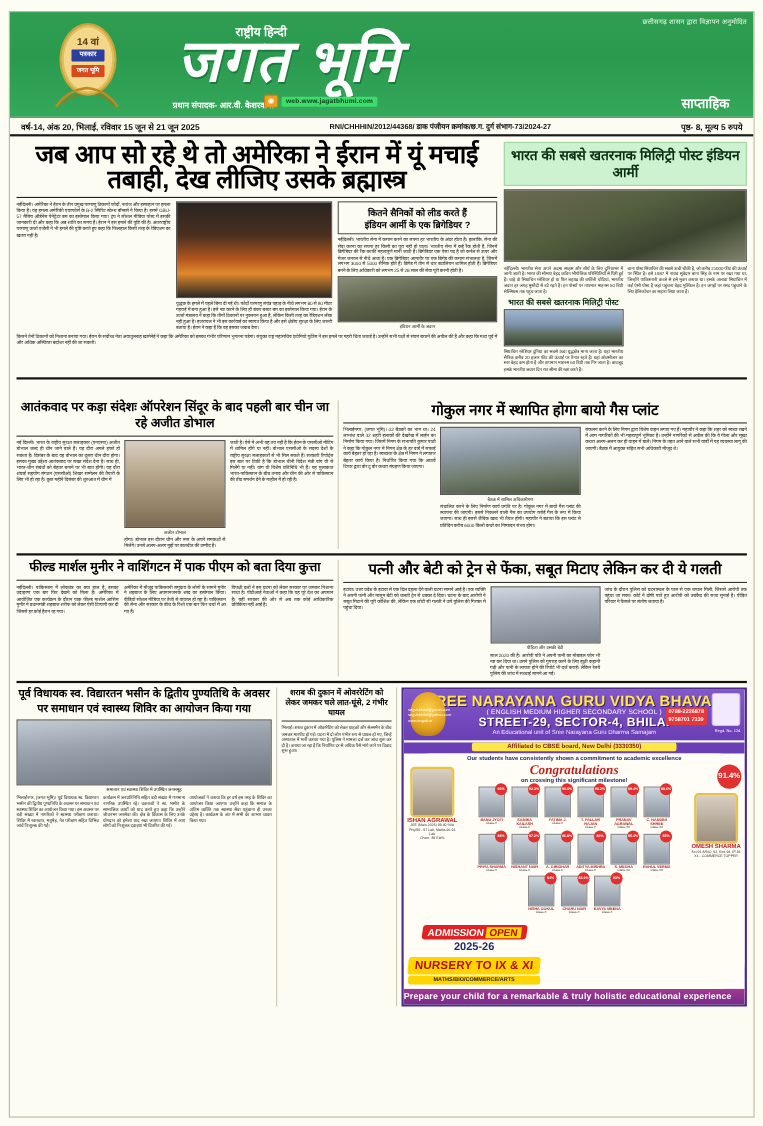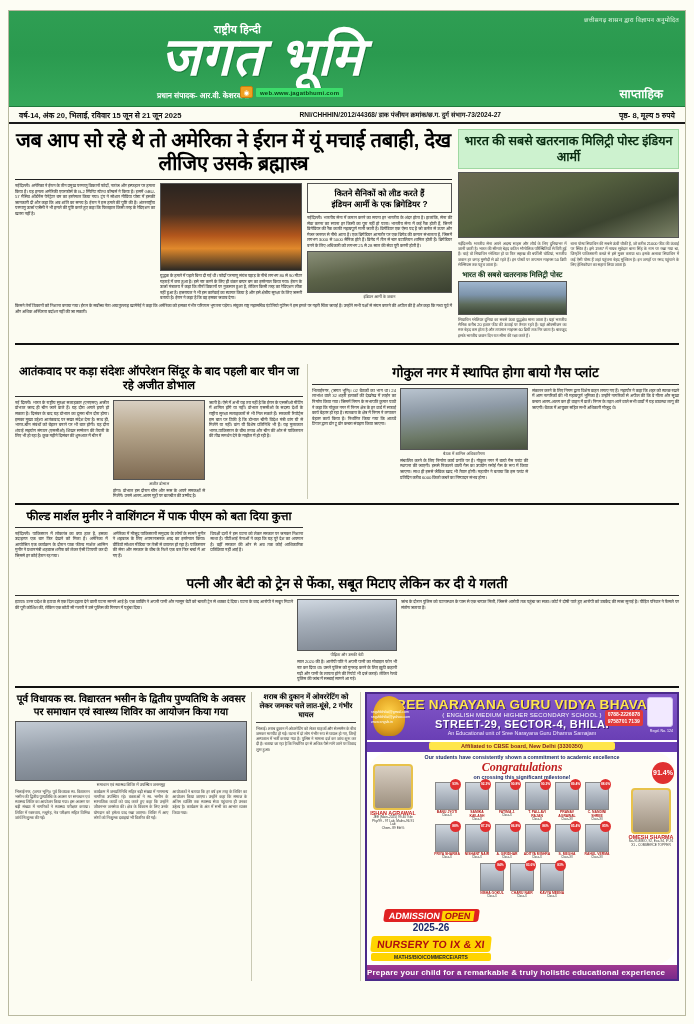--- a/index.html
+++ b/index.html
@@ -110,21 +110,21 @@
   .vsep { width: 1px; background: #c9c9b4; margin: 0 4px; flex: 0 0 1px; }
   .hrule { height: 1px; background: #333; margin: 4px 6px; }
   .hrule.thick { height: 2px; background: #111; }
 
   
   .lead-wrap { padding: 5px 6px 0 6px; display: flex; }
   .lead-left { width: 440px; }
   .lead-right { width: 228px; margin-left: 6px; }
 
   .lead-hl {
-    font-size: 20px; line-height: 23px; font-weight: bold;
+    font-size: 23px; line-height: 23px; font-weight: bold;
     text-align: center; color: #000; letter-spacing: -.2px;
   }
   .green-hl {
     background: #cdf2cf; border: 1px solid #9fd8a2;
     font-size: 12.5px; line-height: 16px; font-weight: bold;
     text-align: center; color: #0b2d12; padding: 3px 2px;
   }
   .body-txt {
     font-size: 4.3px; line-height: 5.6px; text-align: justify;
     color: #2b2b2b; letter-spacing: -.05px;
@@ -299,20 +299,31 @@
 </style>
 </head>
 <body>
 
 <div class="page">
 <div class="paper-frame">
 
   <div class="masthead">
     <div class="gov-approve">छत्तीसगढ़ शासन द्वारा विज्ञापन अनुमोदित</div>
 
+    <div class="emblem">
+      <div class="oval"></div>
+      <div class="y14">14 वां</div>
+      <div class="badge">पत्रकार</div>
+      <div class="badge2">जगत भूमि</div>
+      <svg class="leaf" viewBox="0 0 66 22">
+        <path d="M4 20 C12 8 22 4 32 3 C42 4 52 8 60 20" stroke="#c08a20" stroke-width="2.2" fill="none"></path>
+        <path d="M10 18 C14 12 20 10 26 9" stroke="#a5701a" stroke-width="1.4" fill="none"></path>
+        <path d="M56 18 C52 12 46 10 40 9" stroke="#a5701a" stroke-width="1.4" fill="none"></path>
+      </svg>
+    </div>
 
     <div class="mh-sub">राष्ट्रीय हिन्दी</div>
     <div class="mh-title">जगत भूमि</div>
     <div class="mh-editor">प्रधान संपादक- आर.वी. केशरवानी</div>
     <div class="mh-weburl-icon">◉</div>
     <div class="mh-weburl">web.www.jagatbhumi.com</div>
     <div class="mh-weekly">साप्ताहिक</div>
   </div>
 
   <div class="dateline">
@@ -403,41 +414,41 @@
         </div>
         <div style="flex:1;">
           <div class="body-txt">संकलन करने के लिए निगम द्वारा विशेष वाहन लगाए गए हैं। महापौर ने कहा कि शहर को स्वच्छ रखने में आम नागरिकों की भी महत्वपूर्ण भूमिका है। उन्होंने नागरिकों से अपील की कि वे गीला और सूखा कचरा अलग-अलग कर ही वाहन में डालें। निगम के तहत आने वाले सभी वार्डों में यह व्यवस्था लागू की जाएगी। बैठक में आयुक्त सहित सभी अधिकारी मौजूद थे।</div>
         </div>
       </div>
     </div>
   </div>
 
   <div class="hrule thick" style="margin-top:4px;"></div>
 
-  <div class="band" style="padding:0 6px;flex-direction:column;">
+  <div class="band" style="padding:0 6px;">
 
     <div style="width:288px;">
       <div class="sec-hl sm">फील्ड मार्शल मुनीर ने वाशिंगटन में पाक पीएम को बता दिया कुत्ता</div>
       <div style="height:1px;background:#333;margin:3px 0;"></div>
       <div style="display:flex;gap:5px;">
         <div style="flex:1;">
               <div class="body-txt">नईदिल्ली। पाकिस्तान में लोकतंत्र का क्या हाल है, इसका उदाहरण एक बार फिर देखने को मिला है। अमेरिका में आयोजित एक कार्यक्रम के दौरान पाक फील्ड मार्शल आसिम मुनीर ने प्रधानमंत्री शहबाज शरीफ को लेकर ऐसी टिप्पणी कर दी जिससे हर कोई हैरान रह गया।</div>
             </div>
         <div style="flex:1;">
               <div class="body-txt">अमेरिका में मौजूद पाकिस्तानी समुदाय के लोगों के सामने मुनीर ने शहबाज के लिए अपमानजनक शब्द का इस्तेमाल किया। वीडियो सोशल मीडिया पर तेजी से वायरल हो रहा है। पाकिस्तान की सेना और सरकार के बीच के रिश्ते एक बार फिर चर्चा में आ गए हैं।</div>
             </div>
         <div style="flex:1;">
               <div class="body-txt">विपक्षी दलों ने इस घटना को लेकर सरकार पर जमकर निशाना साधा है। पीटीआई नेताओं ने कहा कि यह पूरे देश का अपमान है। वहीं सरकार की ओर से अब तक कोई आधिकारिक प्रतिक्रिया नहीं आई है।</div>
             </div>
       </div>
     </div>
 
     <div class="vsep"></div>
 
-    <div style="flex:1;margin-top:16px;">
+    <div style="flex:1;">
       <div class="sec-hl">पत्नी और बेटी को ट्रेन से फेंका, सबूत मिटाए लेकिन कर दी ये गलती</div>
       <div style="height:1px;background:#333;margin:3px 0;"></div>
       <div style="display:flex;gap:4px;">
         <div style="flex:1;">
               <div class="body-txt">इटावा। उत्तर प्रदेश के इटावा से एक दिल दहला देने वाली घटना सामने आई है। एक व्यक्ति ने अपनी पत्नी और मासूम बेटी को चलती ट्रेन से धक्का दे दिया। घटना के बाद आरोपी ने सबूत मिटाने की पूरी कोशिश की, लेकिन एक छोटी सी गलती ने उसे पुलिस की गिरफ्त में पहुंचा दिया।</div>
             </div>
         <div style="width:100px;">
           <div class="photo family" style="height:52px;"></div>
           <div class="cap">पीड़िता और उसकी बेटी</div>
           <div class="body-txt" style="margin-top:2px;">साल 2020 की है। आरोपी पति ने अपनी पत्नी का मोबाइल फोन भी नष्ट कर दिया था। उसने पुलिस को गुमराह करने के लिए झूठी कहानी गढ़ी और पत्नी के लापता होने की रिपोर्ट भी दर्ज कराई। लेकिन रेलवे पुलिस की जांच में सच्चाई सामने आ गई।</div>

